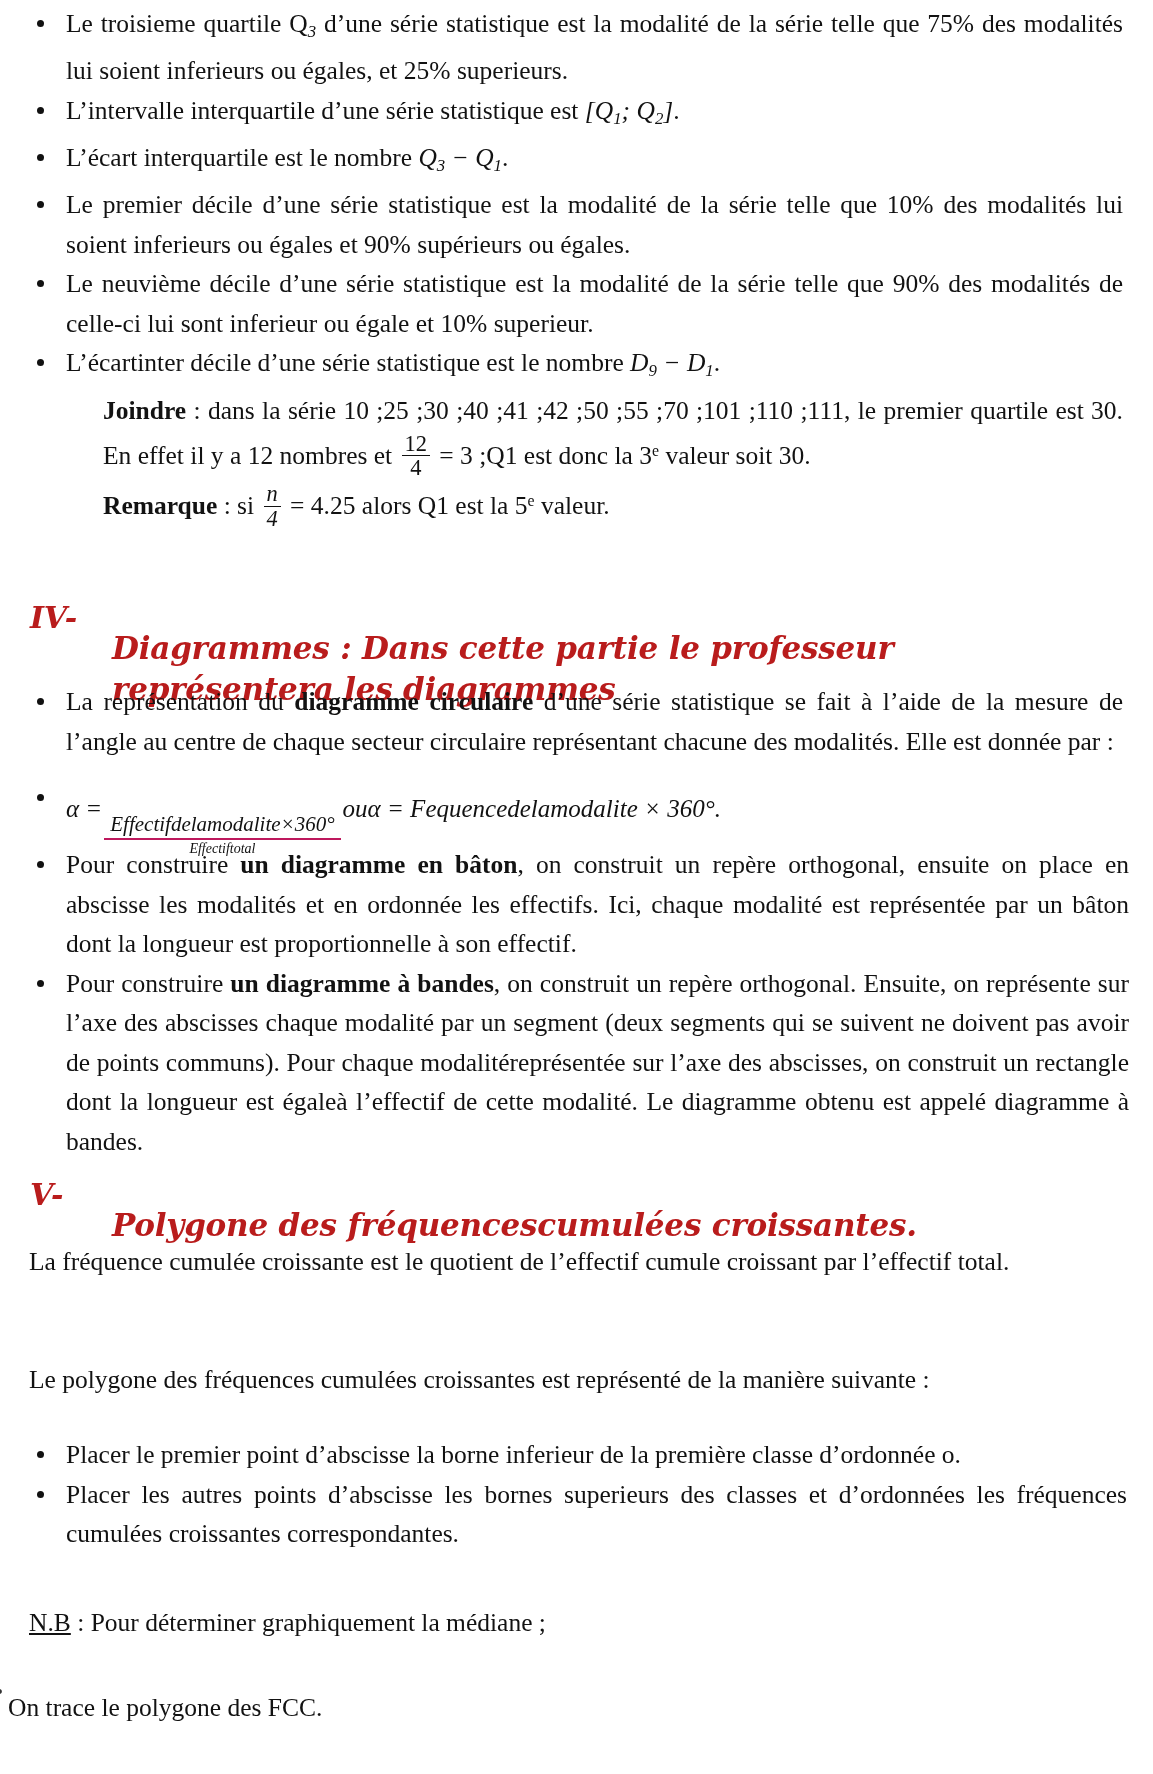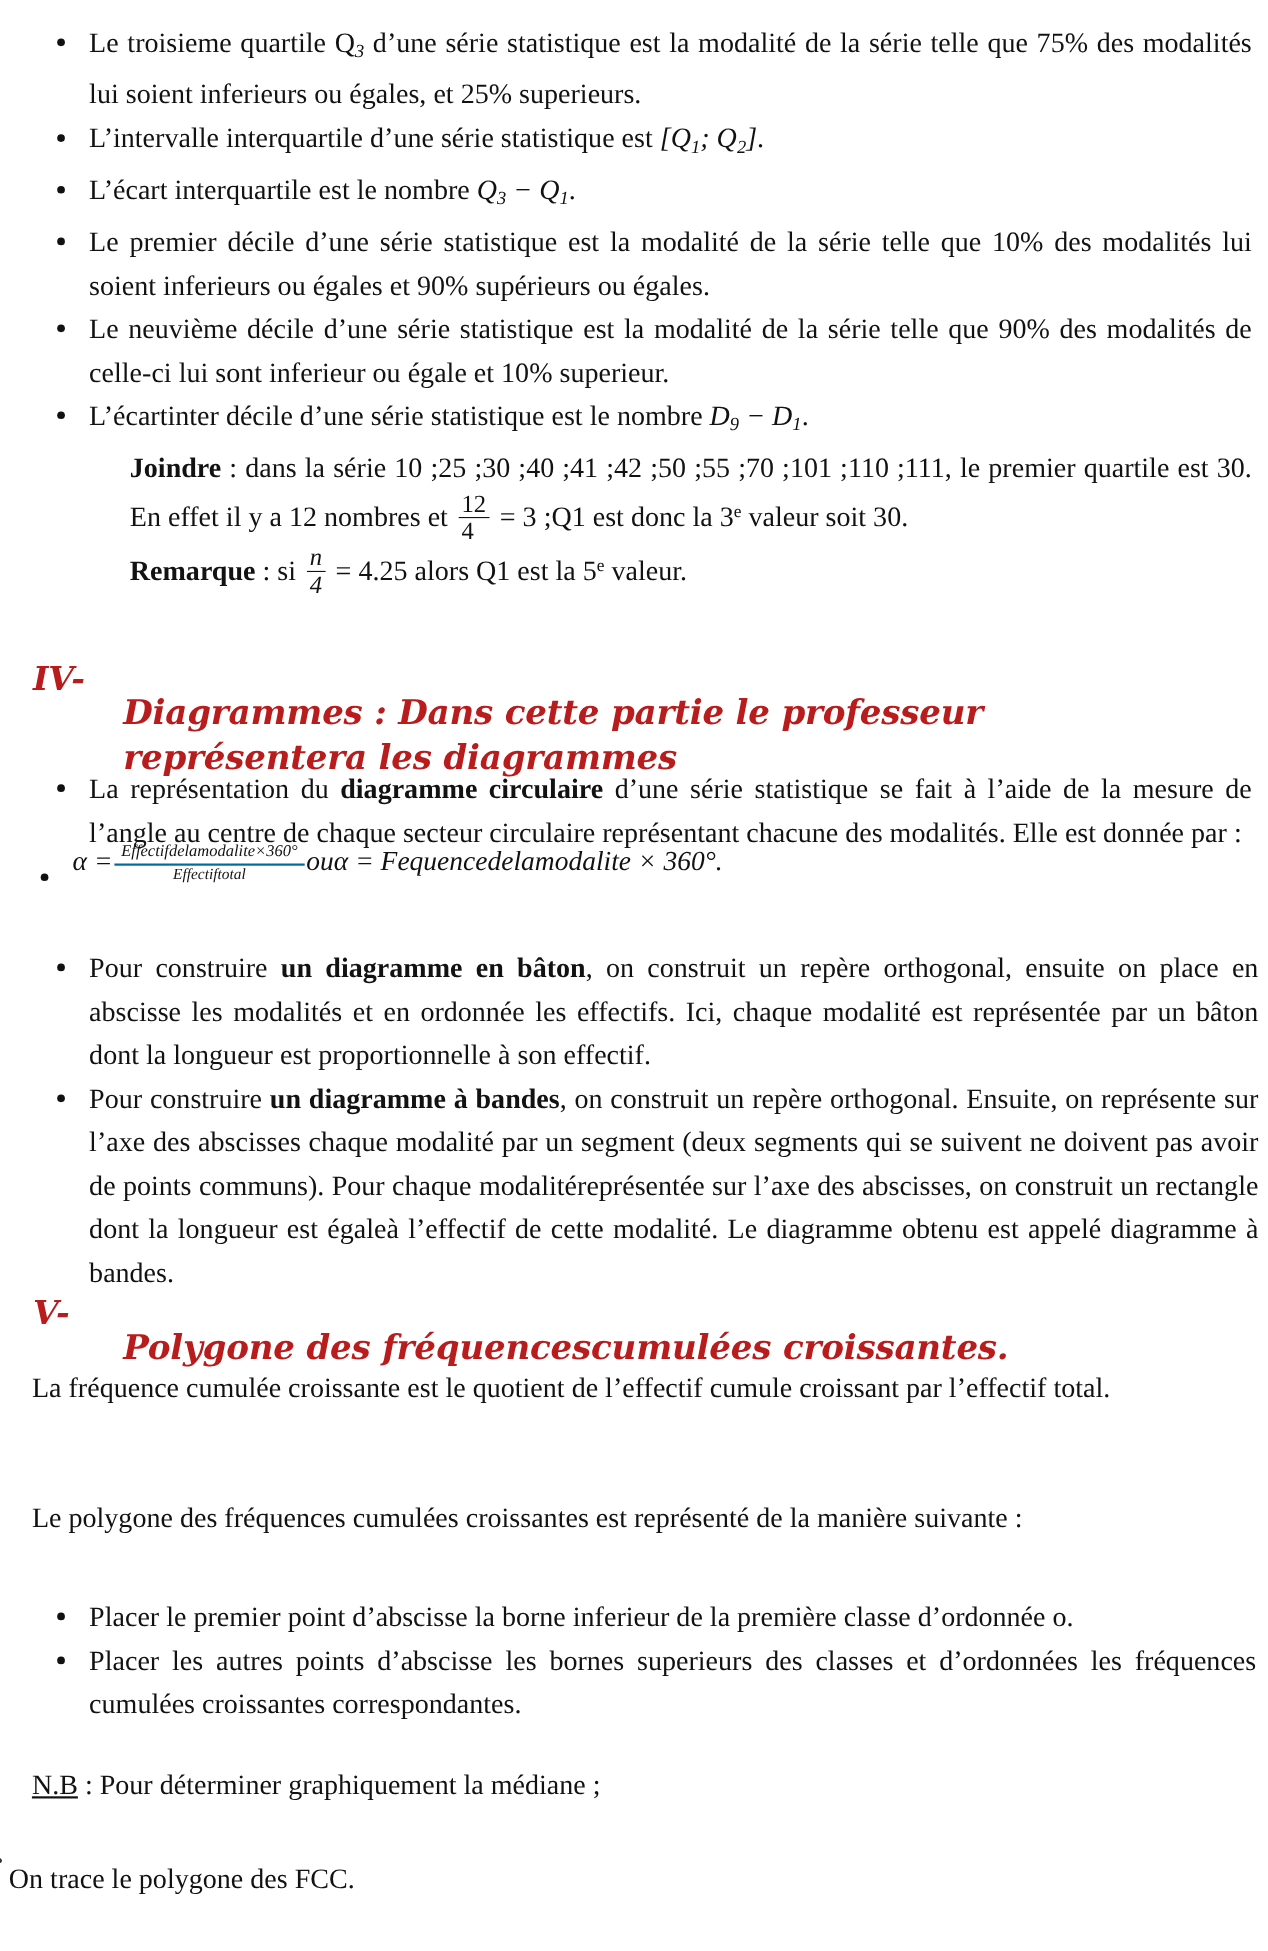--- a/index.html
+++ b/index.html
@@ -28,21 +28,21 @@
   .body-text {
     font-size: 25.5px;
     line-height: 39.5px;
     text-align: justify;
     text-justify: inter-word;
   }
 
   
   ul.bullets {
     list-style: none;
-    margin: 15px;
+    margin: 0;
     padding: 0;
   }
   ul.bullets > li {
     position: relative;
     padding-left: 37px;
     margin: 0 0 0 0;
   }
   ul.bullets > li .bullet-dot {
     position: absolute;
     left: 8px;
@@ -79,21 +79,21 @@
     vertical-align: -0.28em;
     font-style: italic;
   }
   sup {
     font-size: 0.62em;
     vertical-align: 0.5em;
   }
   .frac {
     display: inline-block;
     vertical-align: -0.52em;
-    text-align: left;
+    text-align: center;
     line-height: 1.06;
     margin: 0 3px;
     font-size: 0.88em;
   }
   .frac .num {
     display: block;
     padding: 0 3px;
     border-bottom: 1.6px solid #111;
   }
   .frac .den {
@@ -156,24 +156,25 @@
   }
   .frac-formula {
     display: inline-block;
     vertical-align: middle;
     text-align: center;
     line-height: 1.18;
     margin: 0 2px;
   }
   .frac-formula .num {
     display: block;
-    font-size: 15px;
+    font-size: 21px;
     padding: 0 6px 1px 6px;
-    border-bottom: 2px solid #0369a1;
-    font-style: italic;
+    border-bottom: 2px solid #be185d;
+    font-style: italic;
+    margin-top: 46px;
   }
   .frac-formula .den {
     display: block;
     font-size: 14px;
     padding-top: 1px;
     font-style: italic;
   }
 
   
   .blk { position: absolute; }

